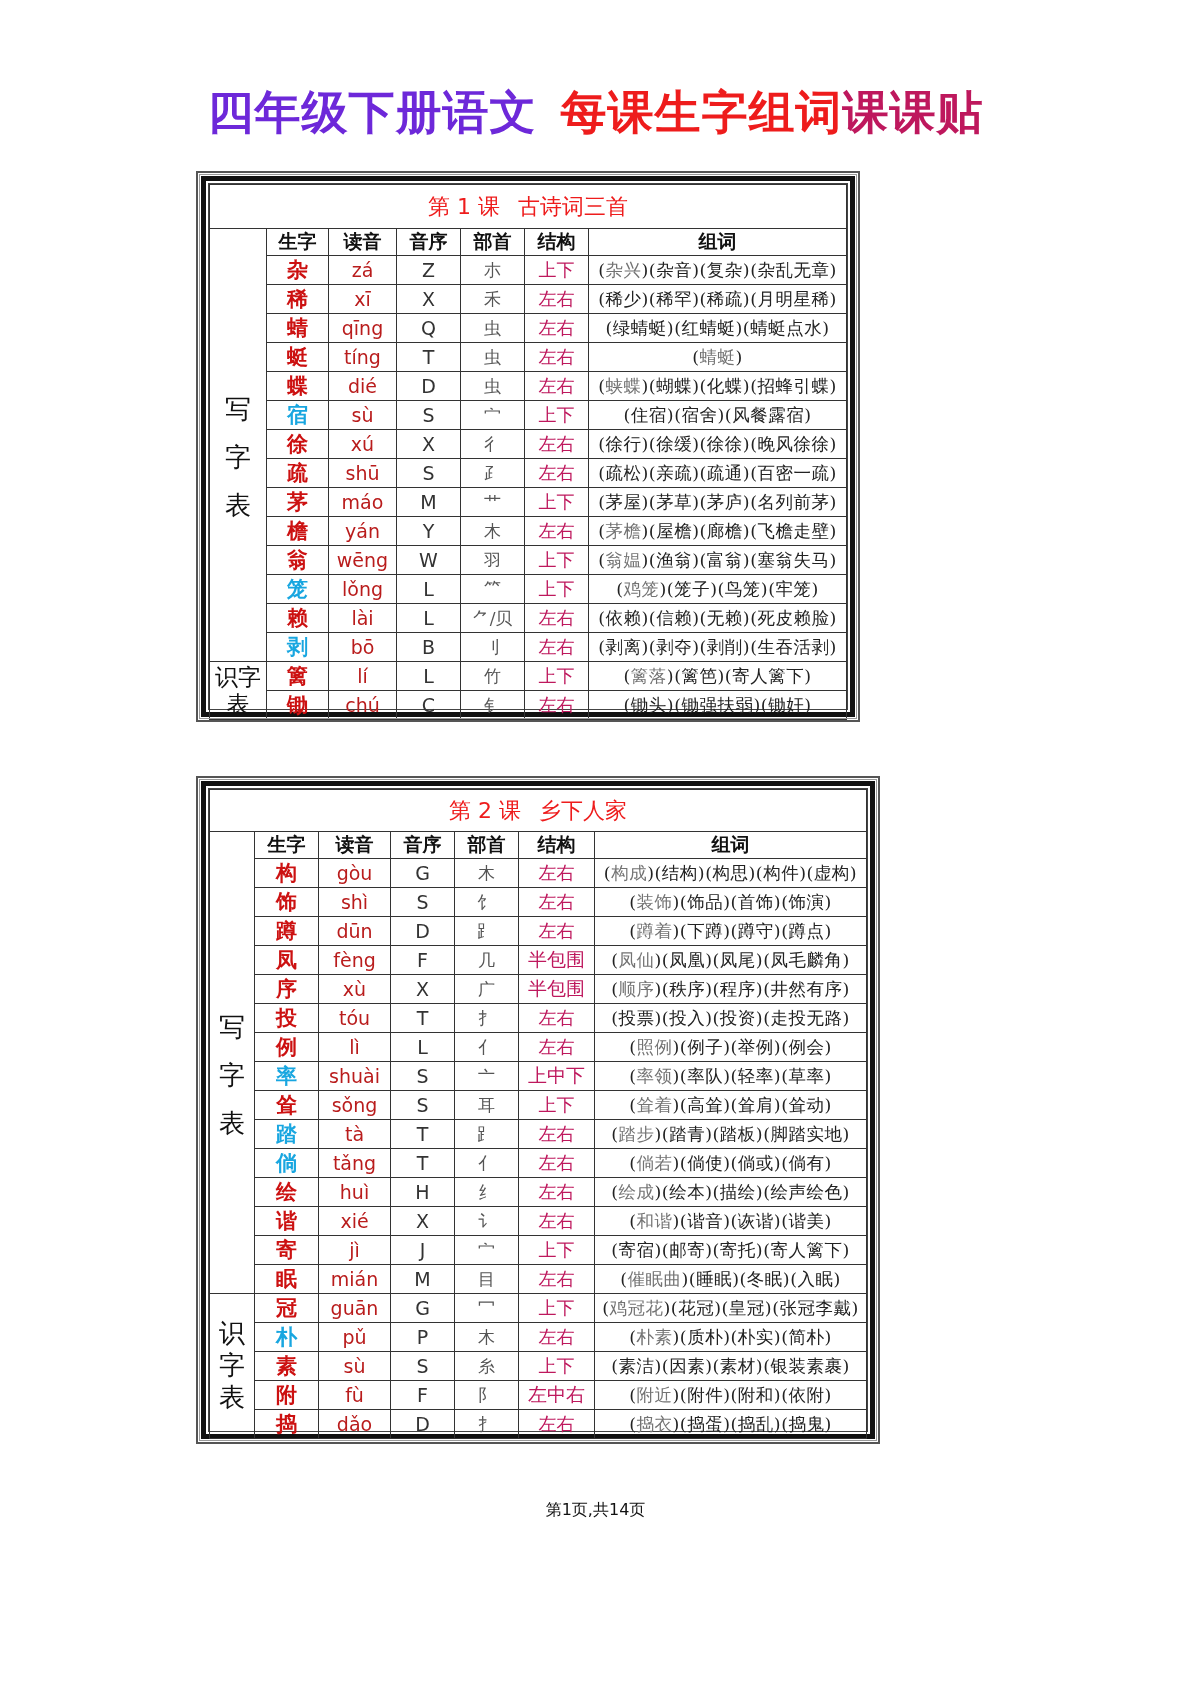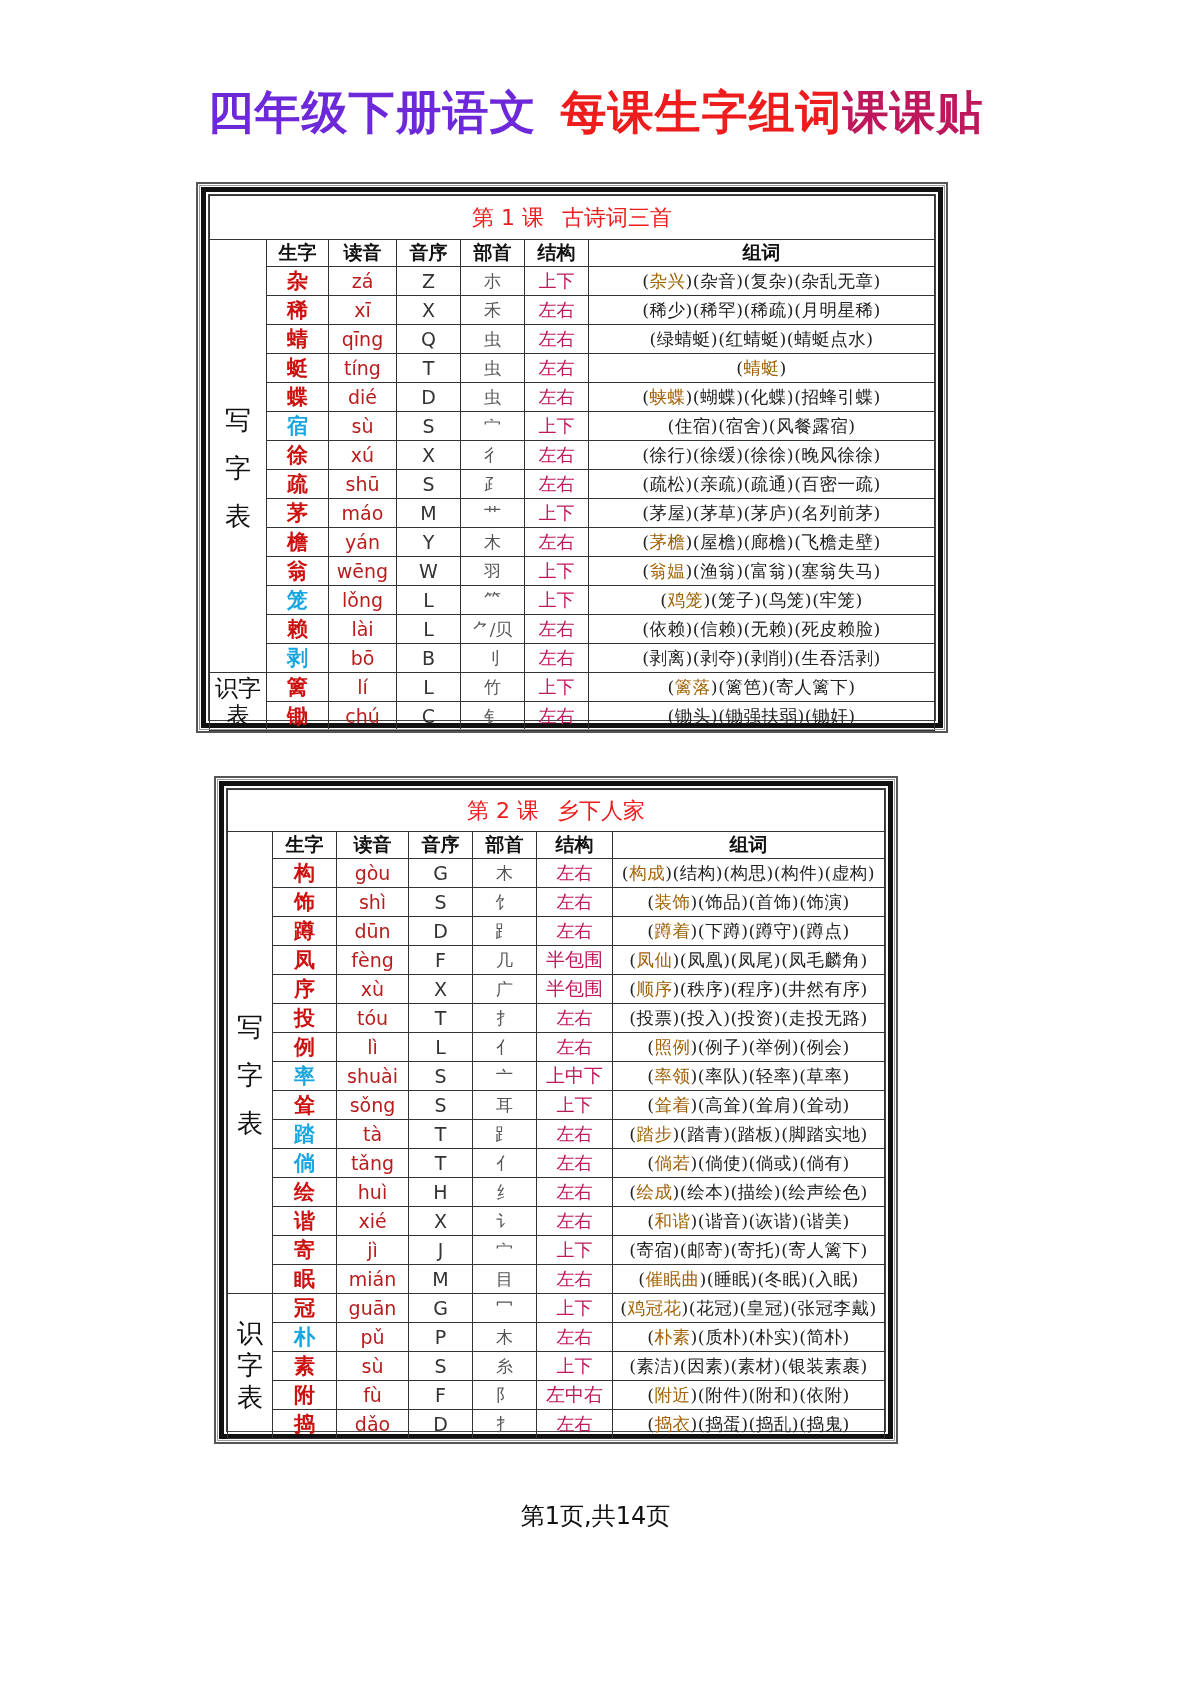--- a/index.html
+++ b/index.html
@@ -22,32 +22,32 @@
   .sec-label.small { font-size: 23px; }
   .char { font-size: 21px; font-weight: bold; }
   .char.red { color: #cc1111; }
   .char.cyan { color: #18a6e0; }
   .pinyin { font-family: "DejaVu Sans", sans-serif; font-size: 19px; color: #b91c1c; }
   .order { font-family: "DejaVu Sans", sans-serif; font-size: 19px; color: #333; }
   .radical { font-size: 17px; color: #555; }
   .struct { font-size: 18px; color: #be185d; }
   .struct.small { font-size: 19px; }
   .words { font-size: 17.5px; color: #222; letter-spacing: 0.5px; }
-  .words .w-blue { color: #a16207; }
-
-  .footer { position: absolute; top: 1500px; left: 0; width: 100%; text-align: center; font-family: "DejaVu Sans", sans-serif; font-size: 24px; color: #111; }
+  .words .w-blue { color: #737373; }
+
+  .footer { position: absolute; top: 1500px; left: 0; width: 100%; text-align: center; font-family: "DejaVu Sans", sans-serif; font-size: 16px; color: #111; }
 </style>
 </head>
 <body>
 
 <div class="page-title">
   <span class="t-black">四年级下册语文</span><span class="t-red">每课生字组词</span><span class="t-blue">课课贴</span>
 </div>
 
-<div class="card" style="left:196px; top:182px; width:752px; height:551px;">
+<div class="card" style="left:196px; top:171px; width:664px; height:551px;">
   <div class="card-inner">
       <div class="card-inner2">
     <table class="lesson" id="tbl-0">
       <colgroup>
         <col style="width:57px">
             <col style="width:62px">
             <col style="width:68px">
             <col style="width:64px">
             <col style="width:64px">
             <col style="width:64px">
@@ -202,21 +202,21 @@
               <td class="radical">钅</td>
               <td class="struct">左右</td>
               <td class="words">(<span>锄头</span>)(<span>锄强扶弱</span>)(<span>锄奸</span>)</td>
             </tr>
           </tbody>
         </table>
   </div>
     </div>
 </div>
 
-<div class="card" style="left:196px; top:776px; width:684px; height:668px;margin-left:18px;">
+<div class="card" style="left:196px; top:776px; width:684px; height:668px;">
   <div class="card-inner">
       <div class="card-inner2">
     <table class="lesson" id="tbl-1">
       <colgroup>
         <col style="width:45px">
             <col style="width:64px">
             <col style="width:72px">
             <col style="width:64px">
             <col style="width:64px">
             <col style="width:76px">

